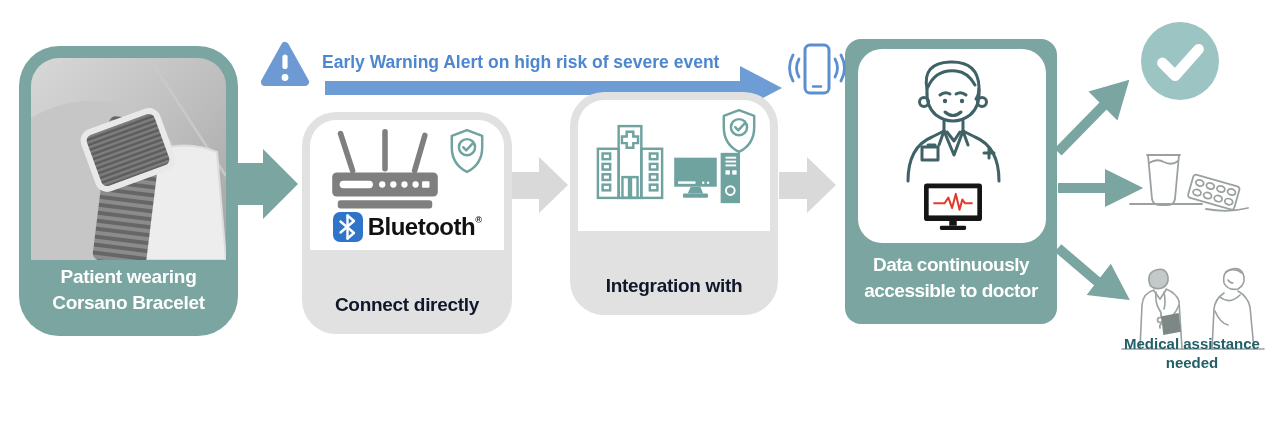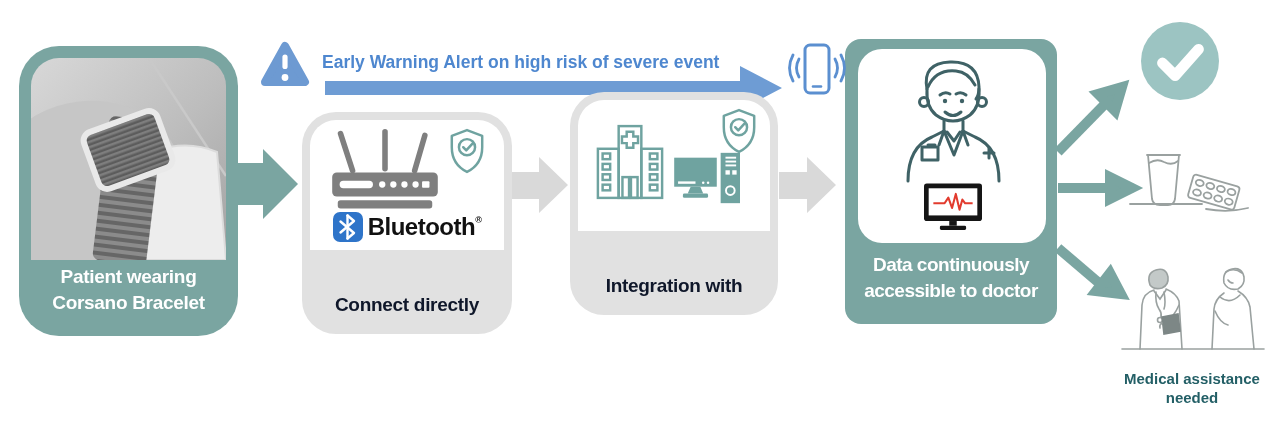--- a/index.html
+++ b/index.html
@@ -278,15 +278,15 @@
       <path d="M108 18 Q106 6 116 4 Q126 2 128 12 Q129 20 122 24 Q112 26 108 18 Z"></path>
       <path d="M110 7 Q118 2 126 8"></path>
       <path d="M112 15 q2 3 5 3"></path>
       <path d="M96 84 L98 44 Q99 34 108 28"></path>
       <path d="M122 26 Q132 32 134 42 L138 84"></path>
       <path d="M104 32 Q114 40 124 30"></path>
       <path d="M99 46 Q104 58 112 60"></path>
       <path d="M6 84 H148"></path>
     </g>
   </svg>
-  <div class="outcome-label" style="left:1117px;width:150px;top:369px;">Medical assistance needed</div>
+  <div class="outcome-label" style="left:1117px;width:150px;top:334px;">Medical assistance needed</div>
 
 </div>
 
 </body></html>

